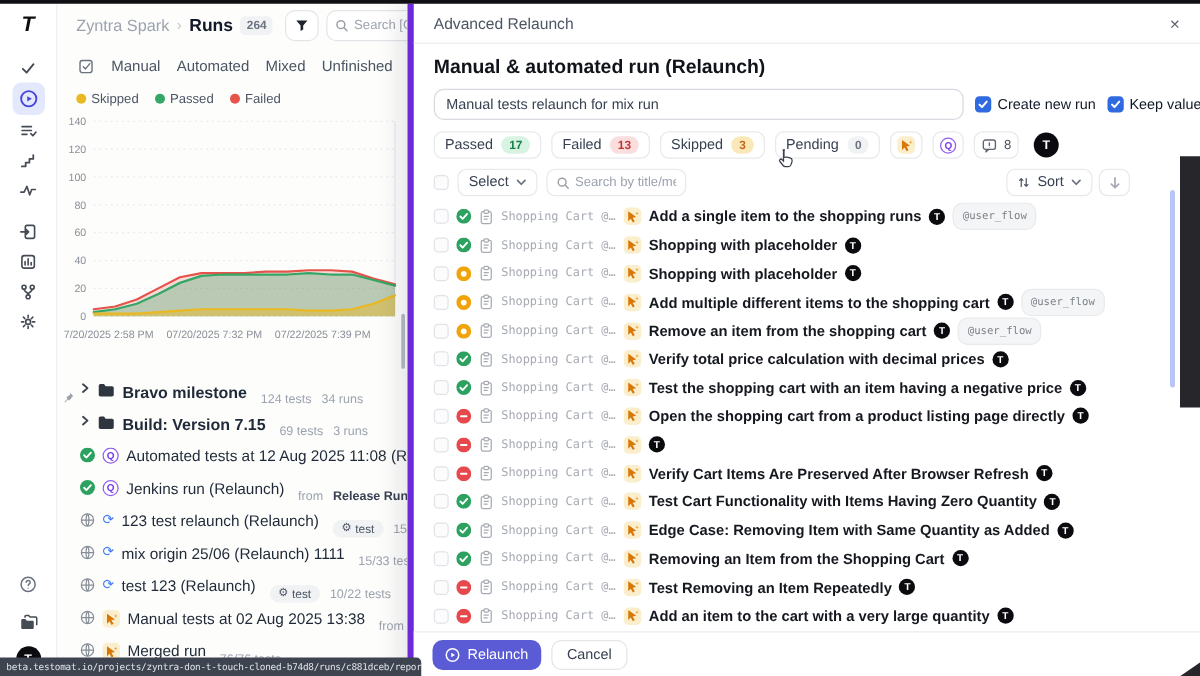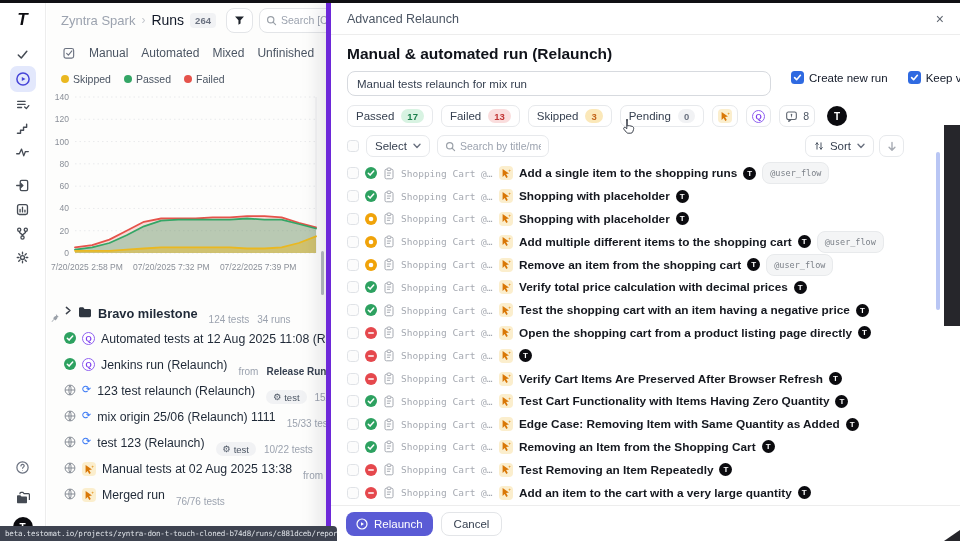--- a/index.html
+++ b/index.html
@@ -17,21 +17,21 @@
   .ritem.sp{margin-bottom:9px}
   .ritem.active{background:#e3e8fc;width:26px;height:26px}
   .rail-bottom{margin-top:auto;display:flex;flex-direction:column;align-items:center;gap:7px;margin-bottom:4px}
   .rail-avatar{width:20px;height:20px;border-radius:50%;background:#0b0b0f;color:#fff;font-size:10px;font-weight:700;display:flex;align-items:center;justify-content:center}
 
   
   #main{position:absolute;left:47px;top:3px;width:279px;bottom:0;background:#fdfdfc;overflow:hidden}
   .mhead{display:flex;align-items:center;height:34px;padding:0 4px 0 14px;gap:6px}
   .bc-project{color:#9ca3af;font-size:13px;white-space:nowrap}
   .bc-sep{color:#c3c7cd;font-size:12px}
-  .bc-page{font-weight:400;font-size:14px;color:#111827}
+  .bc-page{font-weight:700;font-size:14px;color:#111827}
   .bc-count{background:#f1f2f4;color:#6b7280;font-size:9.5px;font-weight:600;padding:2px 5px;border-radius:4px}
   .filter-btn{width:27px;height:25px;border:1px solid #e3e5e8;border-radius:8px;display:flex;align-items:center;justify-content:center;background:#fff;flex:none;margin-left:4px}
   .msearch{height:25px;border:1px solid #e3e5e8;border-radius:8px;display:flex;align-items:center;padding:0 6px;gap:4px;background:#fff;margin-left:auto;width:84px;flex:none}
   .msearch .ph{color:#9ca3af;font-size:10.5px;white-space:nowrap;overflow:hidden;flex:1}
 
   .mtabs{display:flex;align-items:center;gap:13px;padding-left:15px;height:25px;margin-top:3px;font-size:12px;color:#4b5563;white-space:nowrap}
   .mtabs .tab{cursor:pointer}
 
   .legend{display:flex;gap:13px;padding-left:14px;margin-top:8px;font-size:10.5px;color:#4b5563;align-items:center}
   .litem{display:inline-flex;align-items:center}
@@ -52,21 +52,21 @@
   .gear-ch{font-family:"DejaVu Sans",sans-serif;font-size:9px;color:#4b5563}
   .main-scrollbar{position:absolute;right:2px;top:248px;width:3px;height:44px;background:#b6bac1;border-radius:2px;z-index:8}
 
   .statusbar{position:absolute;left:0;bottom:0;width:337px;height:15px;background:#3e4350;color:#dfe3e8;font-size:7.5px;letter-spacing:-0.2px;font-family:"DejaVu Sans Mono",monospace;line-height:15px;padding-left:5px;border-top-right-radius:4px;z-index:45;white-space:nowrap;overflow:hidden}
 
   
   #modal{position:absolute;left:326px;top:3px;right:0;bottom:0;background:#fff;box-shadow:-7px 0 18px rgba(15,20,40,.10);z-index:10;border-left:5px solid #6d28d9}
   .mo-head{height:32px;display:flex;align-items:center;padding:0 16px;border-bottom:1px solid #ededed;font-size:12.5px;color:#4b5563}
   .mo-close{margin-left:auto;color:#5f6670;font-size:14px;cursor:pointer;line-height:1}
   .mo-title{font-size:15.5px;font-weight:700;margin:10px 16px 0;color:#10131a}
-  .name-row{display:flex;align-items:flex-start;margin:8px 16px 0;gap:20px}
+  .name-row{display:flex;align-items:center;margin:8px 16px 0;gap:9px}
   .run-input{width:424px;height:25px;border:1px solid #d7dadf;border-radius:8px;font-size:11.5px;color:#374151;padding:0 9px;font-family:inherit;outline:none;background:#fff;flex:none}
   .ckl{display:flex;align-items:center;gap:5px;font-size:11.5px;color:#111827;white-space:nowrap}
   .cbc{width:13px;height:13px;background:#2f6ae1;border-radius:3.5px;display:inline-flex;align-items:center;justify-content:center;flex:none}
 
   .fil-row{display:flex;align-items:center;gap:8px;margin:9px 16px 0}
   .fbtn{height:22px;border:1px solid #e7e9ec;border-radius:7px;background:#fff;display:inline-flex;align-items:center;gap:7px;padding:0 8px;font-size:11.5px;color:#374151;cursor:pointer}
   .fcount{border-radius:9px;font-size:9.5px;font-weight:700;padding:1.5px 6px}
   .ibtn{height:22px;min-width:25px;border:1px solid #e7e9ec;border-radius:7px;background:#fff;display:inline-flex;align-items:center;justify-content:center;gap:5px;padding:0 5px;cursor:pointer}
   .cnum{font-size:10.5px;color:#4b5563}
   .avatar{width:20px;height:20px;border-radius:50%;background:#0b0b0f;color:#fff;font-weight:700;font-size:10px;display:inline-flex;align-items:center;justify-content:center;margin-left:4px}
@@ -292,20 +292,37 @@
             <path d="M1 2.6c0-.8.6-1.4 1.4-1.4h2.8l1.3 1.7h5.1c.8 0 1.4.6 1.4 1.4v5.5c0 .8-.6 1.4-1.4 1.4H2.4c-.8 0-1.4-.6-1.4-1.4z" fill="#2f3640"></path>
           </svg>
         </span>
         <span class="tname fbold">Bravo milestone</span>
         <span class="segs">
           <span class="meta">124 tests</span>
           <span class="meta">34 runs</span>
         </span>
       </div>
       <div class="trow">
+        <span style="display:inline-flex">
+          <svg width="8" height="9" viewBox="0 0 8 9" fill="none" stroke="#3b414b" stroke-width="1.5" stroke-linecap="round" stroke-linejoin="round">
+            <path d="M2.4 1.4 6 4.5 2.4 7.6"></path>
+          </svg>
+        </span>
+        <span style="display:inline-flex">
+          <svg width="14" height="12" viewBox="0 0 14 12">
+            <path d="M1 2.6c0-.8.6-1.4 1.4-1.4h2.8l1.3 1.7h5.1c.8 0 1.4.6 1.4 1.4v5.5c0 .8-.6 1.4-1.4 1.4H2.4c-.8 0-1.4-.6-1.4-1.4z" fill="#2f3640"></path>
+          </svg>
+        </span>
+        <span class="tname fbold">Build: Version 7.15</span>
+        <span class="segs">
+          <span class="meta">69 tests</span>
+          <span class="meta">3 runs</span>
+        </span>
+      </div>
+      <div class="trow">
         <span class="st">
           <svg width="12" height="12" viewBox="0 0 12 12">
             <circle cx="6" cy="6" r="6" fill="#2da160"></circle>
             <path d="M3.3 6.2 5.1 8.1 8.7 4.1" stroke="#fff" stroke-width="1.5" fill="none" stroke-linecap="round" stroke-linejoin="round"></path>
           </svg>
         </span>
         <span style="display:inline-flex;flex:none">
           <span class="qb">Q</span>
         </span>
         <span class="tname">Automated tests at 12 Aug 2025 11:08 (Relaunch)</span>

